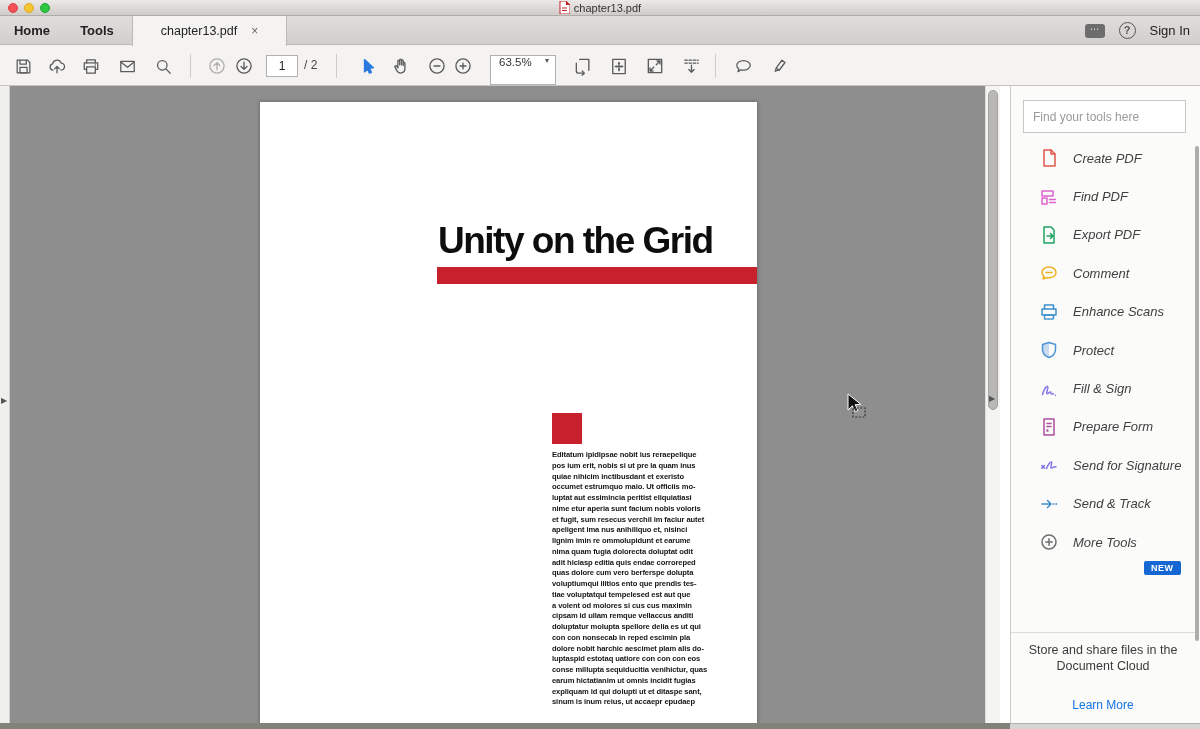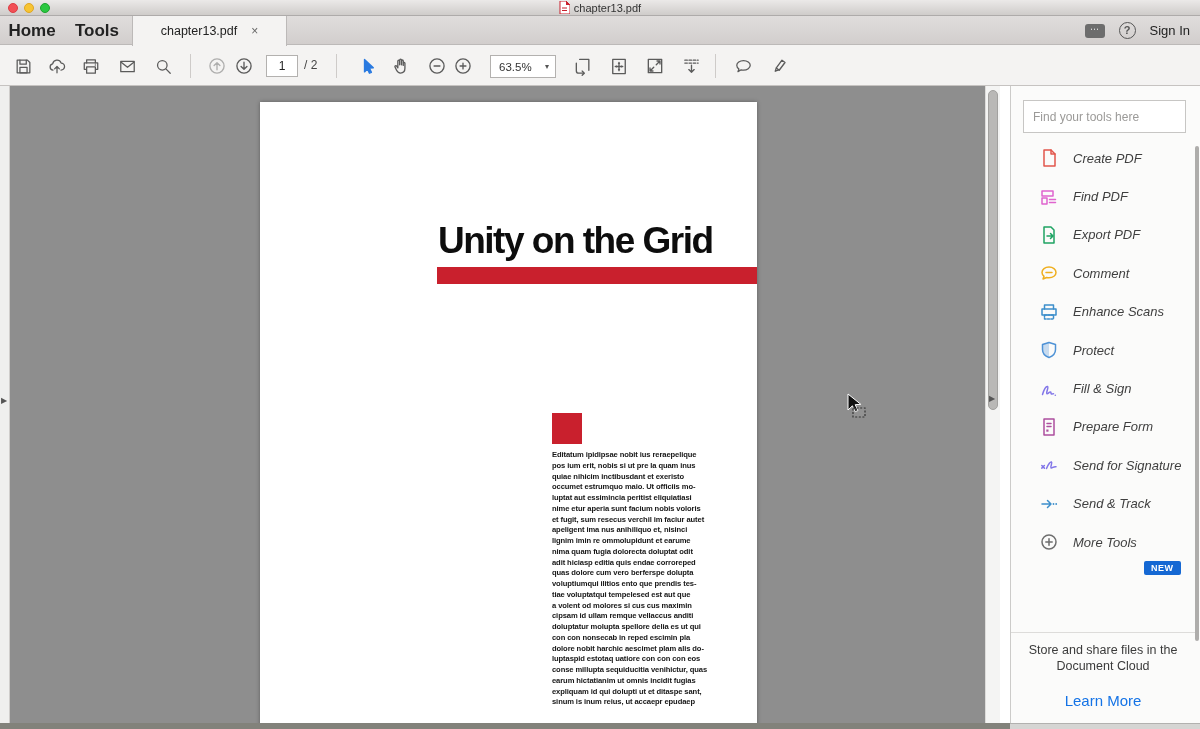--- a/index.html
+++ b/index.html
@@ -15,21 +15,21 @@
   .light { width:10px; height:10px; border-radius:50%; }
   .light.red { background:#f25056; border:1px solid #dd3e44; }
   .light.yellow { background:#f7c432; border:1px solid #dfa623; }
   .light.green { background:#2bc840; border:1px solid #1fa32f; }
   #window-title { font-size:11px; color:#333; display:flex; align-items:center; gap:4px; }
 
   
   #tabbar { position:absolute; left:0; top:16px; width:1200px; height:29px;
     background:linear-gradient(#e0ddDC,#d2cecd); border-bottom:1px solid #bcb9b8; }
   .nav-tab { position:absolute; top:0; height:29px; display:flex; align-items:center;
-    justify-content:center; font-size:17px; font-weight:bold; color:#222; cursor:default; }
+    justify-content:center; font-size:13px; font-weight:bold; color:#222; cursor:default; }
   #tab-home { left:0; width:64px; }
   #tab-tools { left:64px; width:66px;text-align:center; }
   #doc-tab { position:absolute; left:132px; top:0; width:155px; height:30px;
     background:#f4f3f2; border-left:1px solid #bcb9b8; border-right:1px solid #bcb9b8;
     display:flex; align-items:center; justify-content:center; gap:14px;
     font-size:12.5px; color:#222; z-index:2; }
   #doc-tab .close { color:#666; font-size:12px; }
   #tabbar-right { position:absolute; right:10px; top:0; height:29px;
     display:flex; align-items:center; gap:14px; }
   #signin { font-size:13px; color:#222; }
@@ -45,22 +45,22 @@
     background:#f4f3f2; border-bottom:1px solid #c6c3c1; }
   .tb-btn { position:absolute; top:6px; width:30px; height:30px; display:flex;
     align-items:center; justify-content:center; border-radius:3px; }
   .tb-sep { position:absolute; top:9px; width:1px; height:24px; background:#cecbc9; }
   .tb-btn svg { stroke:#5b5b5b; fill:none; stroke-width:1.6; stroke-linecap:round;
     stroke-linejoin:round; }
   #page-input { position:absolute; left:266px; top:10px; width:32px; height:22px;
     border:1px solid #b3b1af; background:#fff; text-align:center; font-size:12px;
     color:#222; font-family:"Liberation Sans",sans-serif; }
   #page-total { position:absolute; left:304px; top:13px; font-size:12px; color:#444; }
-  #zoom-select { position:absolute; left:490px; top:10px; width:66px; height:23px;
-    border:1px solid #b3b1af; background:#fff; display:flex; align-items:center;
+  #zoom-select { position:absolute; left:490px; top:10px; width:66px; height:30px;
+    border:1px solid #b3b1af; background:#fff; display:flex; 
     font-size:11.5px; color:#333; padding-left:8px; gap:10px; }
   #zoom-select .caret { font-size:8px; color:#555; margin-left:auto; margin-right:6px; }
 
   
   #main { position:absolute; left:0; top:86px; width:1200px; height:643px; }
   #left-strip { position:absolute; left:0; top:0; width:10px; height:643px;
     background:#efefee; border-right:1px solid #cfcdcb; }
   .pane-toggle { font-size:8px; color:#555; }
   #left-toggle { position:absolute; left:1px; top:310px; }
   #doc-area { position:absolute; left:10px; top:0; width:975px; height:637px;
@@ -102,21 +102,21 @@
   .tool-item svg { fill:none; stroke:currentColor; stroke-width:1.5;
     stroke-linecap:round; stroke-linejoin:round; flex:0 0 auto; }
   .tool-label { font-size:13px; color:#3f3f3f; }
   #new-badge { position:absolute; left:133px; top:475px; background:#1568d3; color:#fff;
     font-size:9px; font-weight:bold; padding:2px 7px; border-radius:2px;
     letter-spacing:.5px; }
   #sidebar-divider { position:absolute; left:0px; top:546px; width:184px; height:1px;
     background:#dddcda; }
   #sidebar-footer { position:absolute; left:0; top:556px; width:184px; text-align:center; }
   .footer-line { font-size:12.5px; color:#3b3b3b; line-height:16px; }
-  #learn-more { font-size:15px; color:#1473e6; margin-top:18px; display:inline-block; }
+  #learn-more { font-size:12px; color:#1473e6; margin-top:24px; display:inline-block; }
   #sidebar-scroll-thumb { position:absolute; right:1px; top:60px; width:4px; height:495px;
     background:#aeadab; border-radius:2px; }
 
   
   #cursor { position:absolute; left:826px; top:306px; z-index:5; }
 </style>
 </head>
 <body>
 
 <div id="titlebar">

